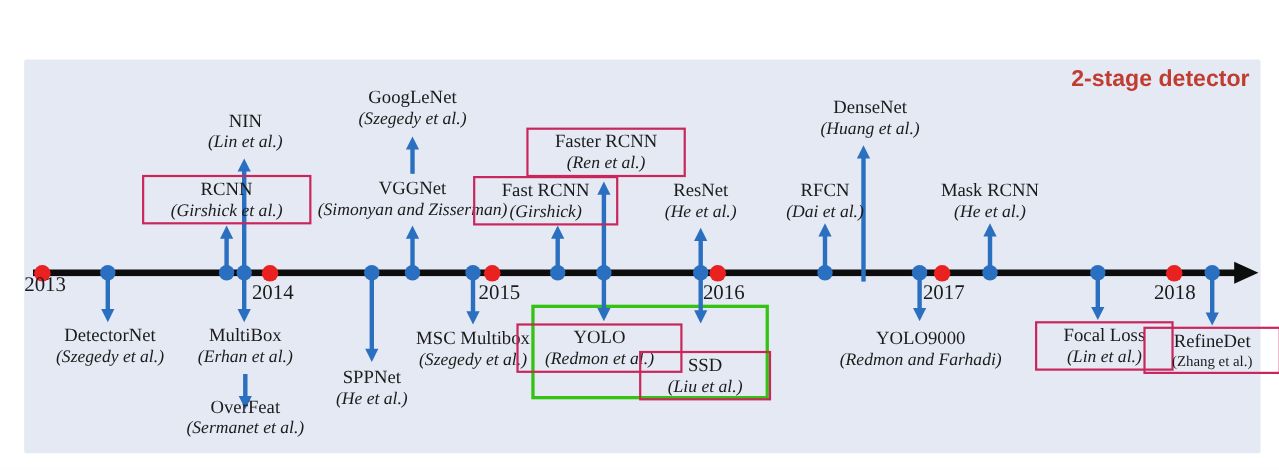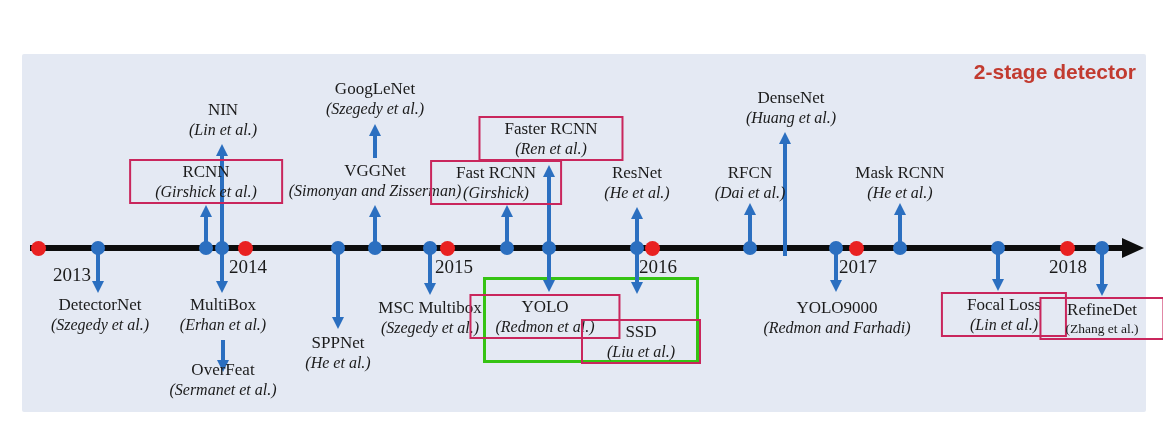--- a/index.html
+++ b/index.html
@@ -95,21 +95,21 @@
       <div class="dot dot-blue" style="left: 423px; top: 241px;"></div>
       <div class="dot dot-blue" style="left: 500px; top: 241px;"></div>
       <div class="dot dot-blue" style="left: 542px; top: 241px;"></div>
       <div class="dot dot-blue" style="left: 630px; top: 241px;"></div>
       <div class="dot dot-blue" style="left: 743px; top: 241px;"></div>
       <div class="dot dot-blue" style="left: 829px; top: 241px;"></div>
       <div class="dot dot-blue" style="left: 893px; top: 241px;"></div>
       <div class="dot dot-blue" style="left: 991px; top: 241px;"></div>
       <div class="dot dot-blue" style="left: 1095px; top: 241px;"></div>
       <div class="dot dot-red" style="left: 30.5px; top: 240.5px;"></div>
-      <div class="yr" style="left: 41px; top: 264px; margin-left: 31px;">2013</div>
+      <div class="yr" style="left: 41px; top: 249px;">2013</div>
       <div class="dot dot-red" style="left: 237.5px; top: 240.5px;"></div>
       <div class="yr" style="left: 248px; top: 256px;">2014</div>
       <div class="dot dot-red" style="left: 439.5px; top: 240.5px;"></div>
       <div class="yr" style="left: 454px; top: 256px;">2015</div>
       <div class="dot dot-red" style="left: 644.5px; top: 240.5px;"></div>
       <div class="yr" style="left: 658px; top: 256px;">2016</div>
       <div class="dot dot-red" style="left: 848.5px; top: 240.5px;"></div>
       <div class="yr" style="left: 858px; top: 256px;">2017</div>
       <div class="dot dot-red" style="left: 1059.5px; top: 240.5px;"></div>
       <div class="yr" style="left: 1068px; top: 256px; text-align: center;">2018</div>

